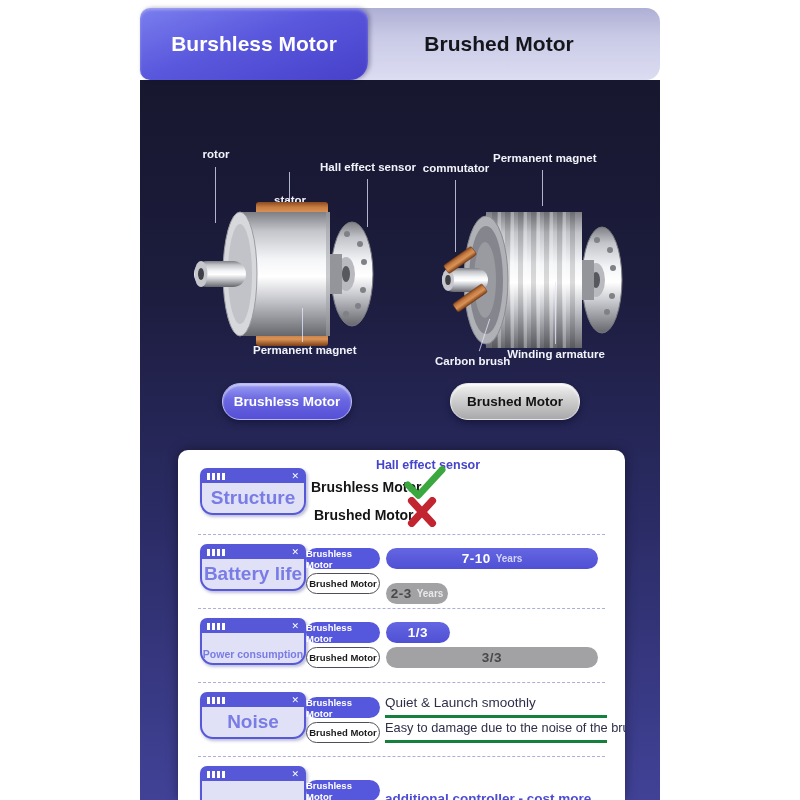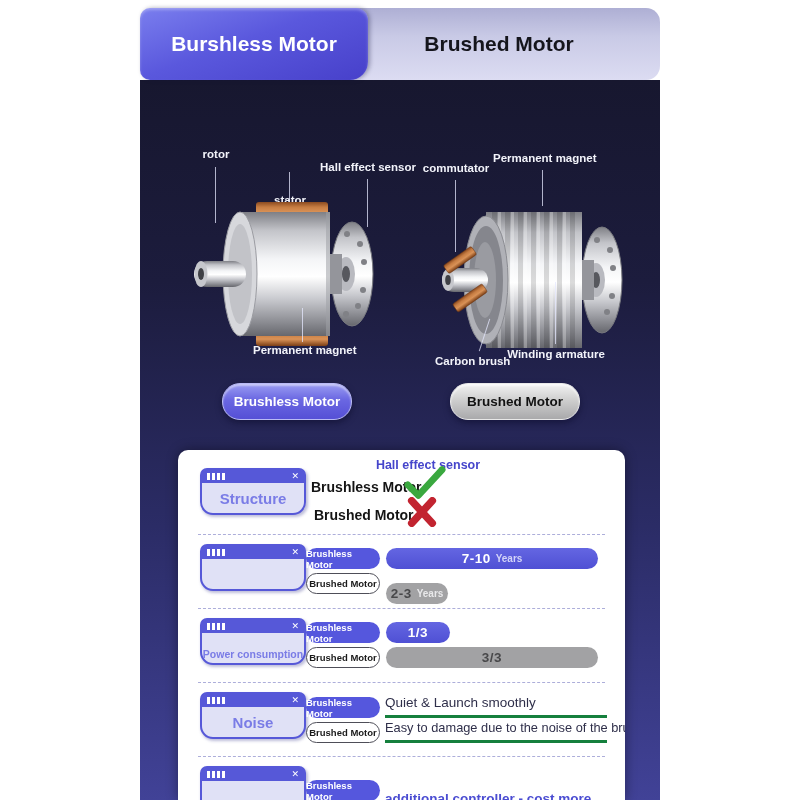--- a/index.html
+++ b/index.html
@@ -42,21 +42,21 @@
     border-radius:10px 10px 0 0;box-shadow:0 0 12px rgba(0,0,0,.4);overflow:hidden;}
   .dash{position:absolute;left:20px;width:407px;border-top:1.5px dashed #adaeda;}
 
   
   .win-icon{position:absolute;left:22px;width:106px;height:47px;border:2px solid #5658d8;border-radius:7px 7px 13px 13px;background:#e0e1f6;box-shadow:1.5px 2px 3px rgba(70,70,150,.35);box-sizing:border-box;}
   .win-bar{height:13px;background:#5658d8;display:flex;align-items:center;justify-content:space-between;padding:0 5px;border-radius:3px 3px 0 0;}
   .win-bars{display:flex;align-items:center;}
   .win-bars i{display:block;width:2.5px;height:7px;background:#fff;margin-right:2.5px;}
   .win-close{color:#ffffff;font-size:9px;font-weight:bold;line-height:1;}
   .win-body{height:30px;display:flex;align-items:center;justify-content:center;}
-  .win-label{color:#7a7ce6;font-weight:bold;font-size:15px;white-space:nowrap;}
+  .win-label{color:#7a7ce6;font-weight:bold;font-size:19px;white-space:nowrap;}
   .win-label.small{font-size:10.5px;margin-top:12px;}
 
   
   .hall-title{position:absolute;left:150px;top:8px;width:200px;text-align:center;color:#4545cb;font-size:12.5px;font-weight:bold;}
   .motor-name{position:absolute;color:#141414;font-size:14px;font-weight:bold;white-space:nowrap;}
   .mark{position:absolute;}
 
   
   .spill{position:absolute;left:128px;width:74px;height:21px;border-radius:11px;display:flex;align-items:center;justify-content:center;font-size:9.5px;font-weight:bold;box-sizing:border-box;}
   .spill.purple{background:#5557dd;color:#ffffff;}
@@ -226,20 +226,23 @@
       <div class="win-icon" style="top:94px;">
         <div class="win-bar">
           <span class="win-bars">
               <i></i>
               <i></i>
               <i></i>
               <i></i>
             </span>
           <span class="win-close">✕</span>
         </div>
+        <div class="win-body">
+          <span class="win-label">Battery life</span>
+        </div>
       </div>
       <div class="spill purple" style="top:98px;">
           <span>Brushless Motor</span>
         </div>
       <div class="bar purple" style="top:98px;width:212px;">
         <b>7-10</b>
         <span class="unit">Years</span>
       </div>
       <div class="spill white" style="top:123px;">
           <span>Brushed Motor</span>

